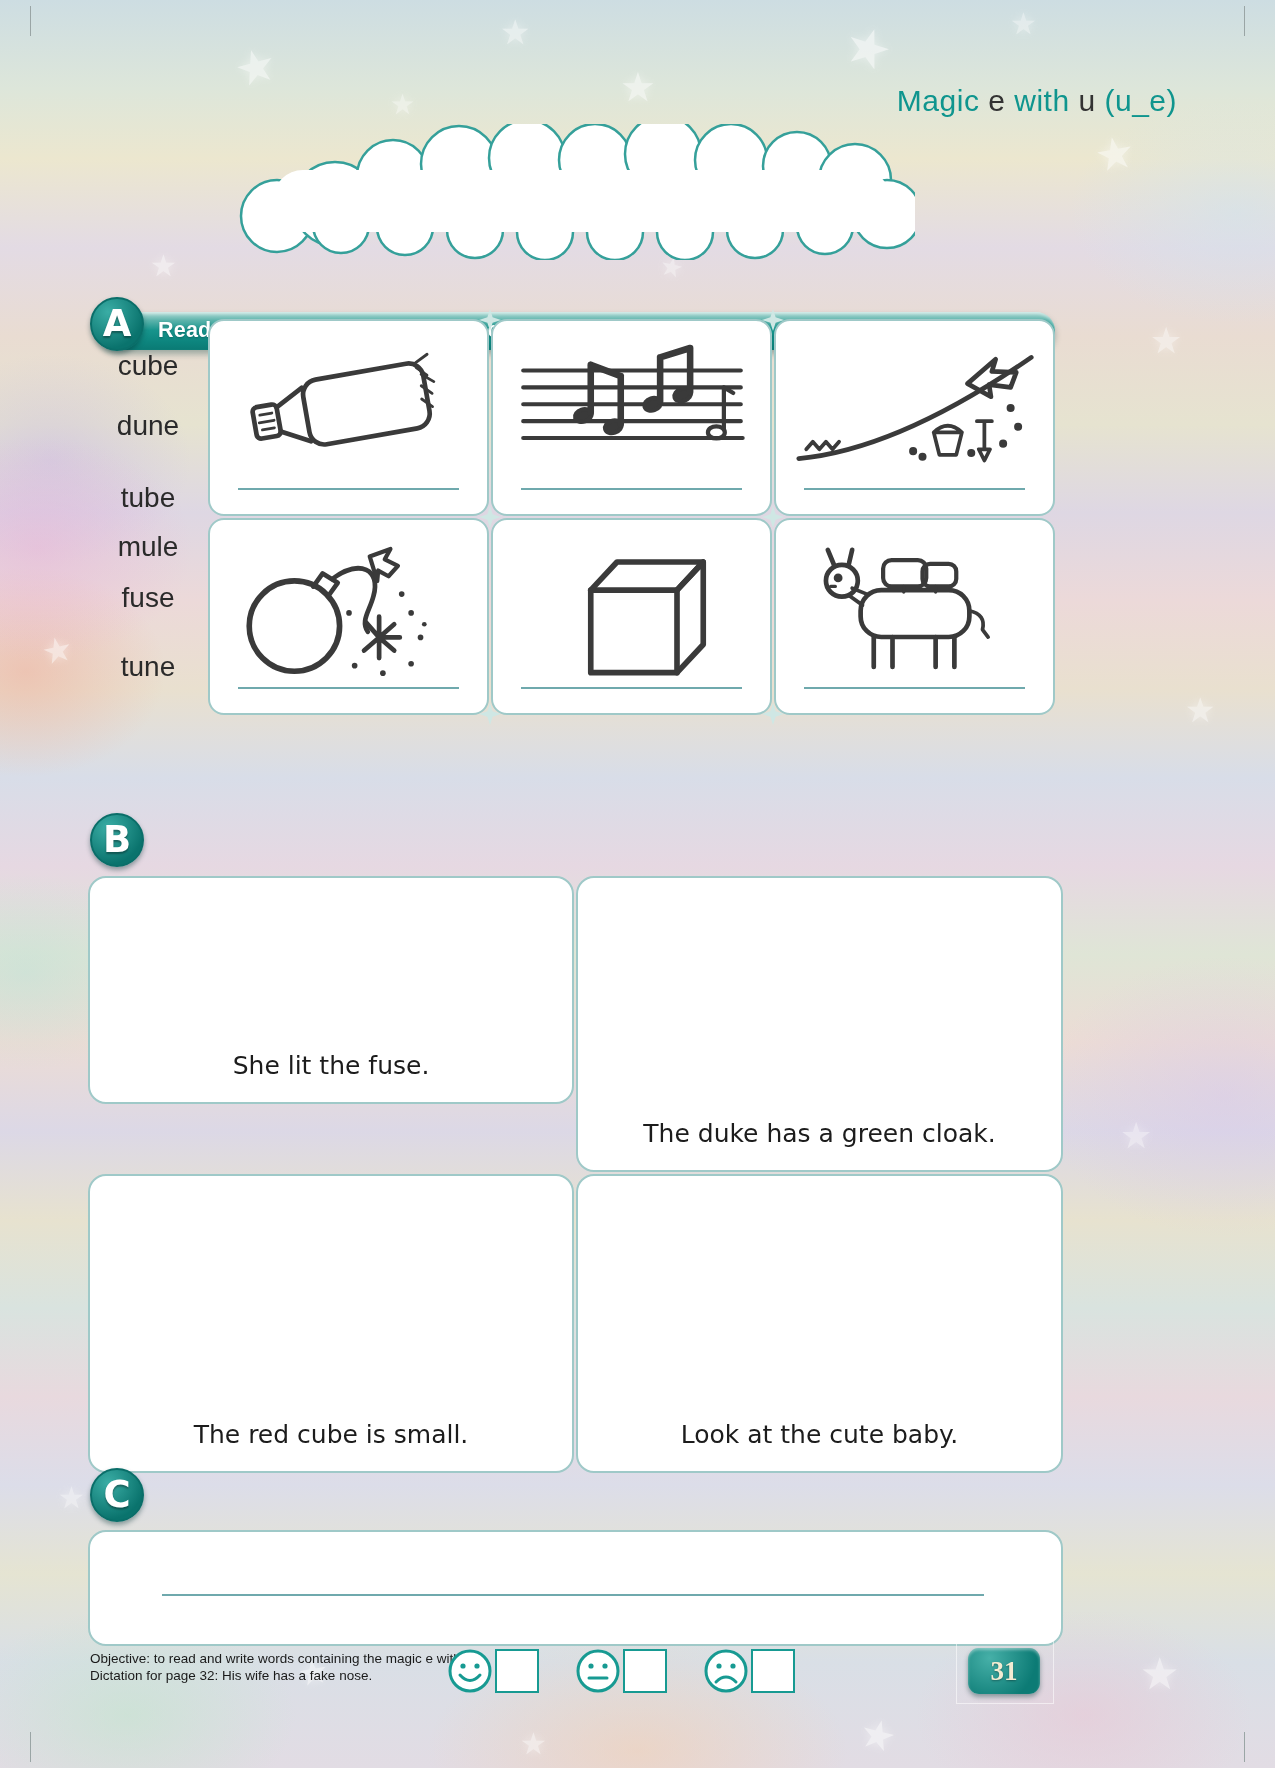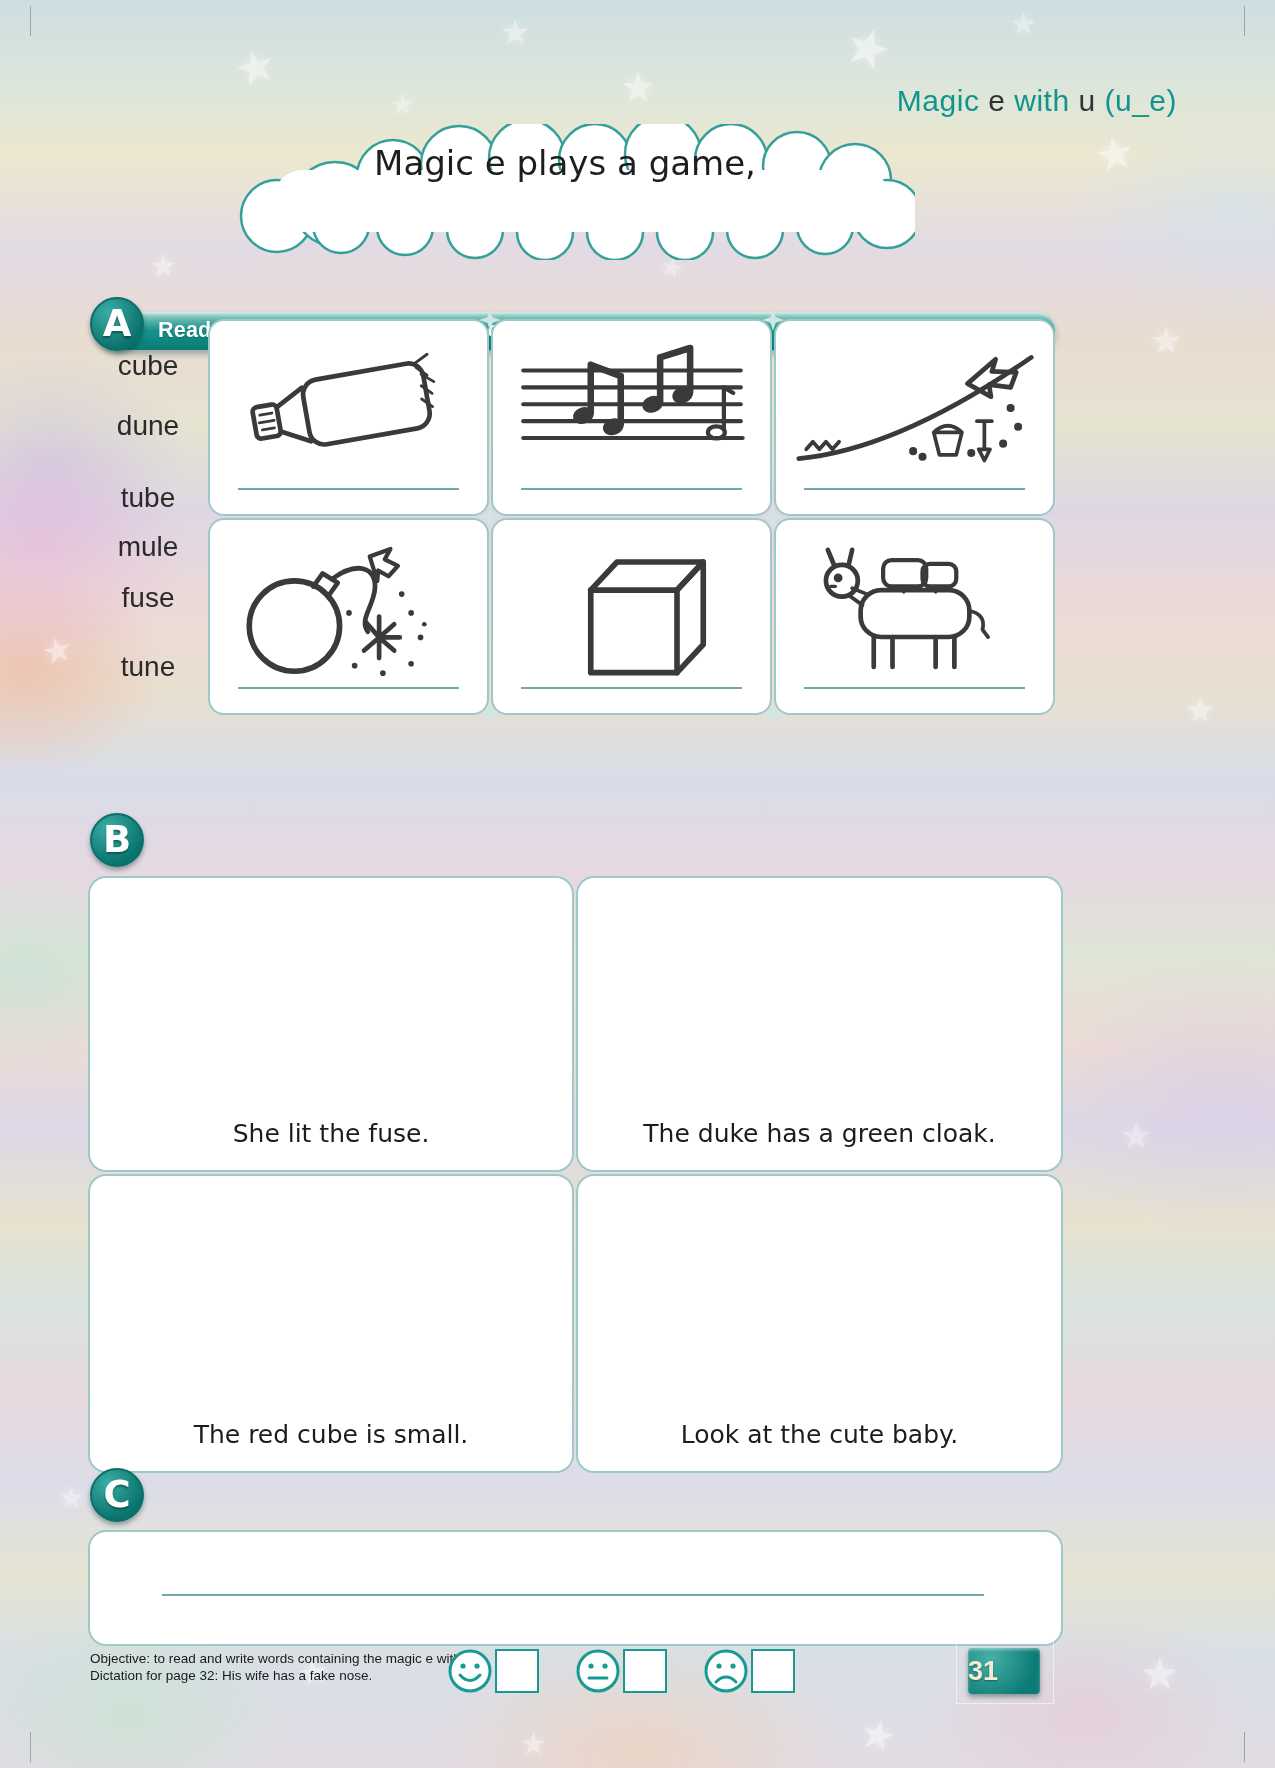--- a/index.html
+++ b/index.html
@@ -71,25 +71,25 @@
   .c-line{position:absolute;left:72px;top:62px;width:822px;border-top:2.5px solid #6fa9ad;}
 
   
   .objective{position:absolute;left:90px;top:1650px;width:392px;font-size:13.5px;
     line-height:17px;color:#1a1a1a;}
   .face{position:absolute;width:46px;height:46px;}
   .rate-box{position:absolute;width:44px;height:44px;background:#fff;border:2.5px solid #179a92;
     box-sizing:border-box;}
   .page-badge-outline{position:absolute;left:956px;top:1640px;width:96px;height:62px;
     border:1px solid rgba(255,255,255,.55);}
-  .page-badge{position:absolute;left:968px;top:1648px;width:72px;height:46px;border-radius:4px;
+  .page-badge{position:absolute;left:968px;top:1648px;width:72px;height:46px;border-radius:11px;
     background:radial-gradient(circle at 30% 22%,#46b0a8,#0c7b75 75%);
     box-shadow:0 3px 5px rgba(0,50,50,.4), inset 0 2px 3px rgba(255,255,255,.4);
-    color:#f3ecd2;font-family:Liberation Sans, sans-serif;font-weight:700;font-size:27px;
-    line-height:46px;text-shadow:0 1px 2px rgba(0,0,0,.35);}
+    color:#f3ecd2;font-family:Liberation Serif, serif;font-weight:700;font-size:27px;
+    text-align:center;line-height:46px;text-shadow:0 1px 2px rgba(0,0,0,.35);}
 </style>
 </head>
 <body>
 
 <div class="page">
 
   <span class="star" style="left:235px;top:40px;font-size:46px;opacity:.5;transform:rotate(-15deg)">★</span>
   <span class="star" style="left:500px;top:12px;font-size:34px;opacity:.45">★</span>
   <span class="star" style="left:620px;top:64px;font-size:40px;opacity:.5">★</span>
   <span class="star" style="left:845px;top:18px;font-size:52px;opacity:.55;transform:rotate(18deg)">★</span>
@@ -138,21 +138,20 @@
         <circle cx="400" cy="108" r="28"></circle>
         <circle cx="330" cy="108" r="28"></circle>
         <circle cx="260" cy="106" r="28"></circle>
         <circle cx="190" cy="103" r="28"></circle>
         <circle cx="126" cy="101" r="28"></circle>
       </g>
       <rect x="58" y="46" width="618" height="62" rx="30" fill="#ffffff"></rect>
     </svg>
   </div>
   <div class="cloud-text">
-    <div>Magic e plays a game,</div>
   </div>
 
   <div class="bar" style="left:100px;top:312px;width:955px">
     <div class="bar-text">Read the words. Write the correct word under each picture.</div>
   </div>
   <div class="badge-letter" style="left:90px;top:297px">A</div>
 
   <div class="word" style="top:350px">cube</div>
   <div class="word" style="top:410px">dune</div>
   <div class="word" style="top:482px">tube</div>
@@ -254,21 +253,21 @@
 
   <div class="sparkle" style="left:490px;top:320px"></div>
   <div class="sparkle" style="left:773px;top:320px"></div>
   <div class="sparkle" style="left:490px;top:517px"></div>
   <div class="sparkle" style="left:773px;top:517px"></div>
   <div class="sparkle" style="left:490px;top:714px"></div>
   <div class="sparkle" style="left:773px;top:714px"></div>
 
   <div class="badge-letter" style="left:90px;top:813px">B</div>
 
-  <div class="draw-box" style="left:88px;top:876px;width:486px;height:296px">
+  <div class="draw-box" style="left:88px;top:876px;width:486px;height:228px">
     <div class="caption">She lit the fuse.</div>
   </div>
   <div class="draw-box" style="left:576px;top:876px;width:487px;height:296px">
     <div class="caption">The duke has a green cloak.</div>
   </div>
   <div class="draw-box" style="left:88px;top:1174px;width:486px;height:299px">
     <div class="caption">The red cube is small.</div>
   </div>
   <div class="draw-box" style="left:576px;top:1174px;width:487px;height:299px">
     <div class="caption">Look at the cute baby.</div>

